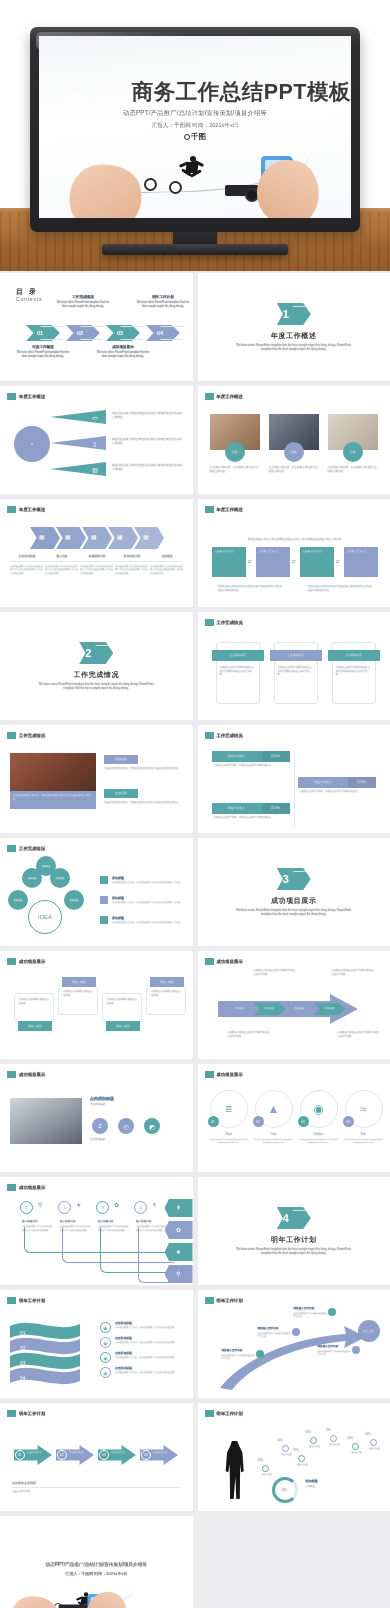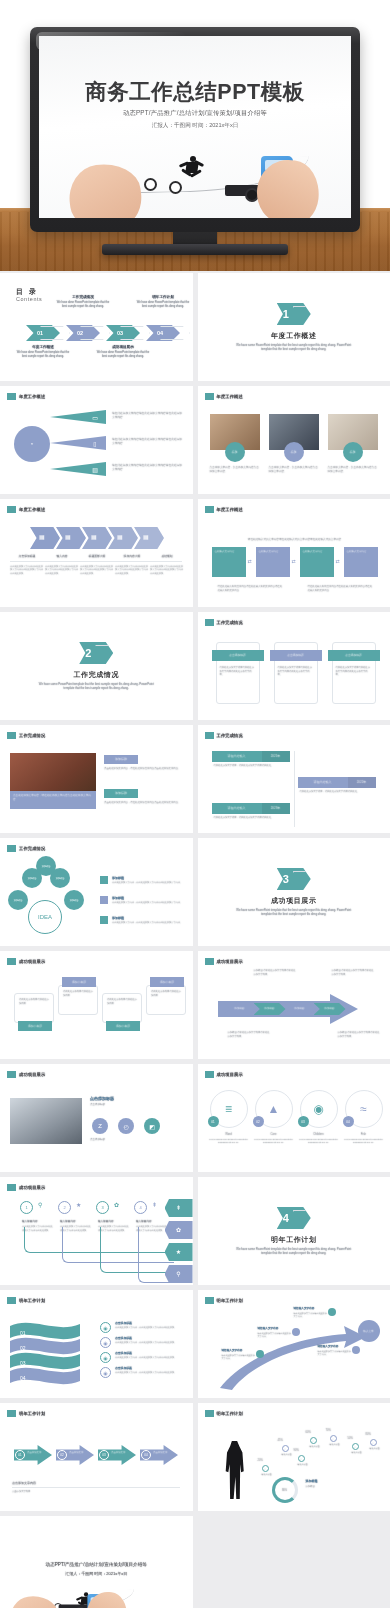--- a/index.html
+++ b/index.html
@@ -44,21 +44,21 @@
     position:absolute; left:50%; transform:translateX(-50%); top:232px;
     width:44px; height:13px; background:linear-gradient(180deg,#3a3a3c,#262628);
   }
   .tv-stand-base{
     position:absolute; left:50%; transform:translateX(-50%); top:244px;
     width:186px; height:11px; border-radius:3px;
     background:linear-gradient(180deg,#45454a,#1f1f21);
     box-shadow:0 3px 7px rgba(0,0,0,0.35);
   }
   .hero-title {
-    position: absolute; left: 0; right: 0; top: 41px; text-align: center;
+    position: absolute; left: 0; right: 0; top: 41px; text-align: right;
     font-size: 21.5px; font-weight: bold; color: #3b3b3d; letter-spacing: 0.5px;
   }
   .hero-sub {
     position: absolute; left: 0; right: 0; top: 73px; text-align: center;
     font-size: 6.3px; color: #5c5c5e; letter-spacing: .2px;
   }
   .hero-meta {
     position: absolute; left: 0; right: 0; top: 86px; text-align: center;
     font-size: 5.6px; color: #6a6a6c;
   }
@@ -138,20 +138,21 @@
 
   <div class="hero">
     <div class="hero-wood"></div>
     <div class="tv-stand-neck"></div>
     <div class="tv-stand-base"></div>
     <div class="tv-frame">
       <div class="tv-screen">
         <div class="hero-title">商务工作总结PPT模板</div>
         <div class="hero-sub">动态PPT/产品推广/总结计划/宣传策划/项目介绍等</div>
         <div class="hero-meta">汇报人：千图网  时间：2021x年x日</div>
+        <div class="hero-logo"><span class="dot"></span><span>千图</span></div>
         <div class="ill">
           <div class="wire"></div>
           <div class="whl w1"></div>
           <div class="whl w2"></div>
           <div class="whl w3"></div>
           <div class="runner">
             <b class="r-head"></b>
               <b class="r-body"></b>
               <b class="r-leg1"></b>
               <b class="r-leg2"></b>

